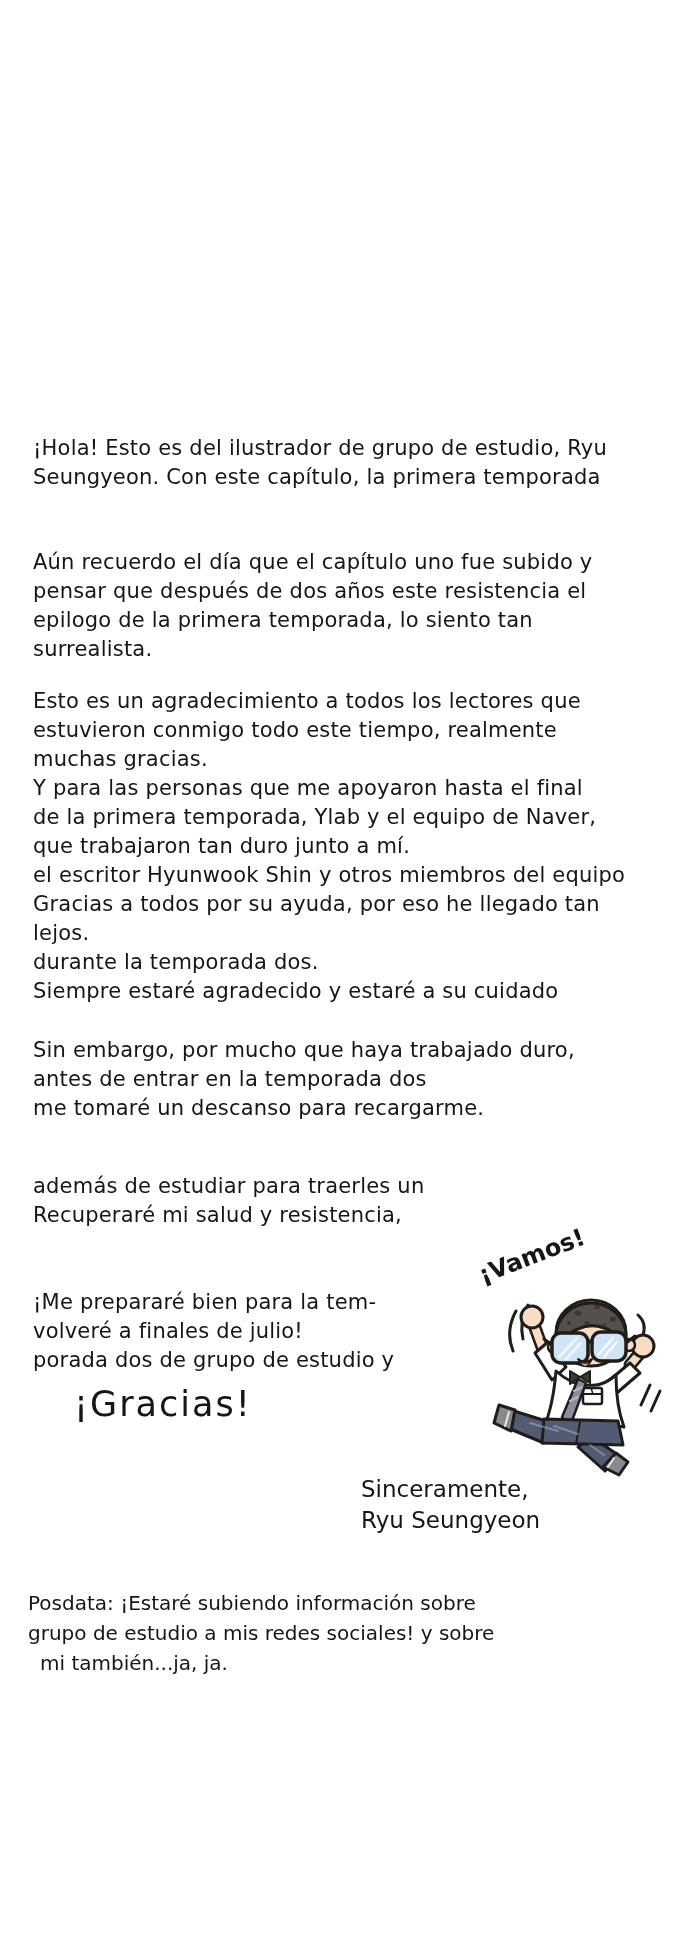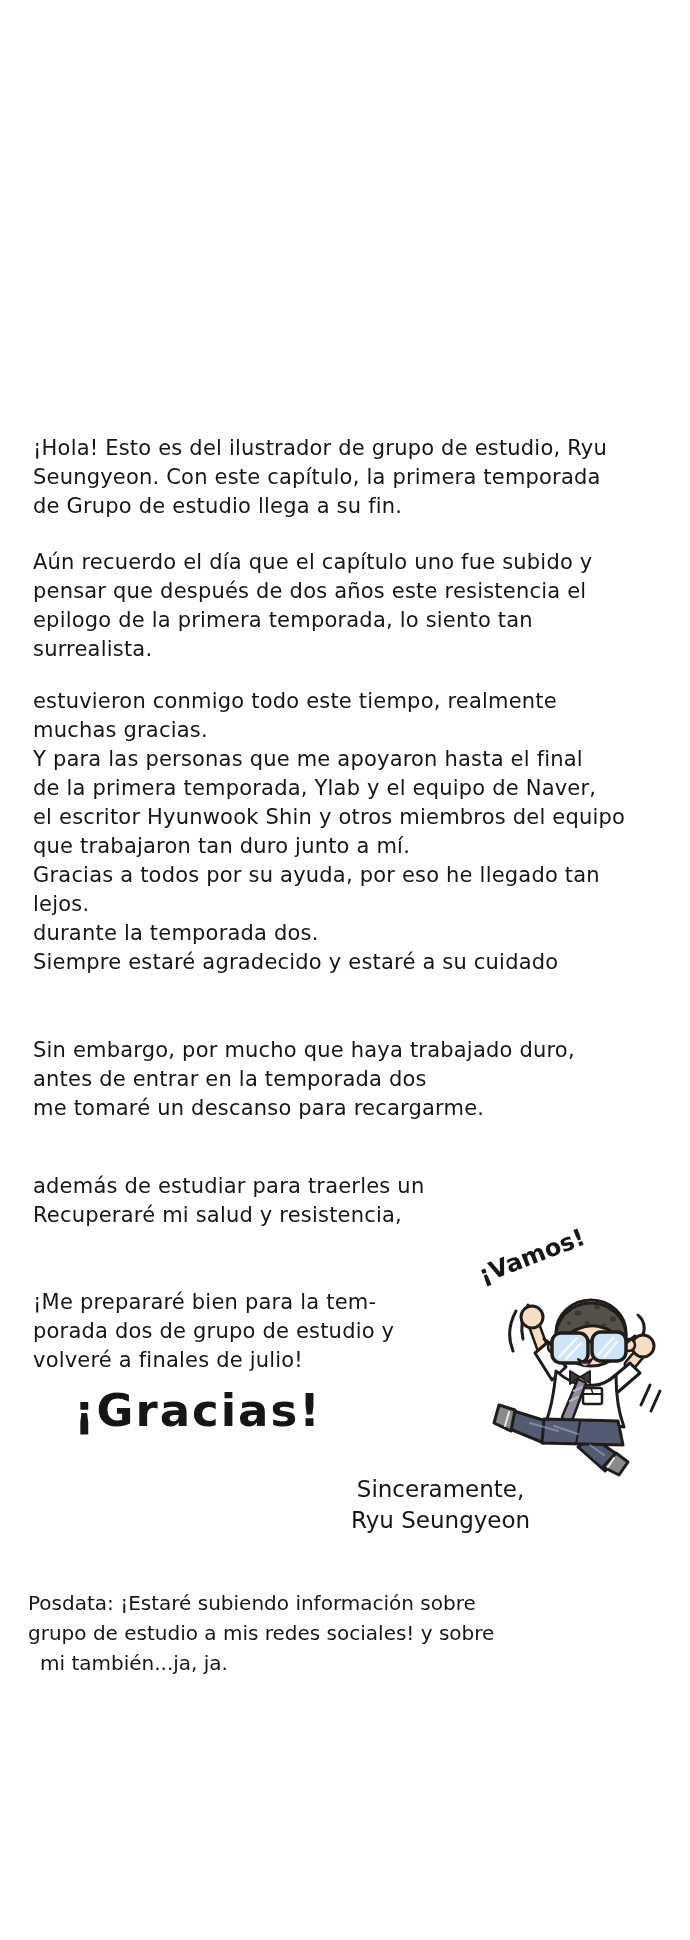--- a/index.html
+++ b/index.html
@@ -14,70 +14,70 @@
     background:var(--bg);color:var(--ink);
     font-family:"DejaVu Sans",sans-serif;overflow:hidden;
   }
   .para{position:absolute;left:33px;font-size:21px;line-height:29px;letter-spacing:.2px;white-space:nowrap;}
   .p1{top:434px}
   .p2{top:548px}
   .p3{top:687px}
   .p4{top:1036px}
   .p5{top:1172px}
   .p6{top:1288px}
-  .big-thanks{position:absolute;left:74px;top:1384px;font-size:45px;font-weight:bold;letter-spacing:2px;white-space:nowrap;text-align:right;}
+  .big-thanks{position:absolute;left:74px;top:1384px;font-size:35px;font-weight:normal;letter-spacing:2px;white-space:nowrap;text-align:right;}
   .cheer{position:absolute;left:480px;top:1262px;font-size:24px;font-weight:bold;transform:rotate(-21deg);transform-origin:left center;white-space:nowrap;}
-  .signature{position:absolute;left:351px;top:1474px;font-size:23px;line-height:31px;white-space:nowrap;text-align:center;}
+  .signature{position:absolute;left:361px;top:1474px;font-size:23px;line-height:31px;white-space:nowrap;}
   .postscript{position:absolute;left:28px;top:1588px;font-size:20px;line-height:30px;white-space:nowrap;}
   .postscript .line:nth-child(3){margin-left:12px;}
   .character{position:absolute;left:490px;top:1295px;width:180px;height:185px;}
   .character .outline-stroke{stroke:var(--c-outline);}
   .line{white-space:nowrap;}
 </style>
 </head>
 <body>
 
 <div class="page">
 
   <div class="para p1">
       <div class="line">¡Hola! Esto es del ilustrador de grupo de estudio, Ryu</div>
       <div class="line">Seungyeon. Con este capítulo, la primera temporada</div>
-      <div class="line">de Grupo de estudio llega a su fin.</div>
     </div>
   <div class="para p2">
       <div class="line">Aún recuerdo el día que el capítulo uno fue subido y</div>
       <div class="line">pensar que después de dos años este resistencia el</div>
       <div class="line">epilogo de la primera temporada, lo siento tan</div>
       <div class="line">surrealista.</div>
     </div>
   <div class="para p3">
+      <div class="line">Esto es un agradecimiento a todos los lectores que</div>
       <div class="line">estuvieron conmigo todo este tiempo, realmente</div>
       <div class="line">muchas gracias.</div>
       <div class="line">Y para las personas que me apoyaron hasta el final</div>
       <div class="line">de la primera temporada, Ylab y el equipo de Naver,</div>
+      <div class="line">que trabajaron tan duro junto a mí.</div>
       <div class="line">el escritor Hyunwook Shin y otros miembros del equipo</div>
-      <div class="line">que trabajaron tan duro junto a mí.</div>
       <div class="line">Gracias a todos por su ayuda, por eso he llegado tan</div>
       <div class="line">lejos.</div>
       <div class="line">durante la temporada dos.</div>
       <div class="line">Siempre estaré agradecido y estaré a su cuidado</div>
     </div>
   <div class="para p4">
       <div class="line">Sin embargo, por mucho que haya trabajado duro,</div>
       <div class="line">antes de entrar en la temporada dos</div>
       <div class="line">me tomaré un descanso para recargarme.</div>
     </div>
   <div class="para p5">
       <div class="line">además de estudiar para traerles un</div>
       <div class="line">Recuperaré mi salud y resistencia,</div>
     </div>
   <div class="para p6">
       <div class="line">¡Me prepararé bien para la tem-</div>
+      <div class="line">volveré a finales de julio!</div>
       <div class="line">porada dos de grupo de estudio y</div>
-      <div class="line">volveré a finales de julio!</div>
     </div>
 
   <div class="cheer">¡Vamos!</div>
 
   <svg class="character" viewBox="0 0 180 185" fill="none" stroke-linecap="round" stroke-linejoin="round">
 
     <g class="outline-stroke" stroke-width="3">
       <path d="M26,16 Q15,36 23,56"></path>
       <path d="M38,10 Q29,27 33,44"></path>
       <path d="M148,20 Q157,28 153,40"></path>

